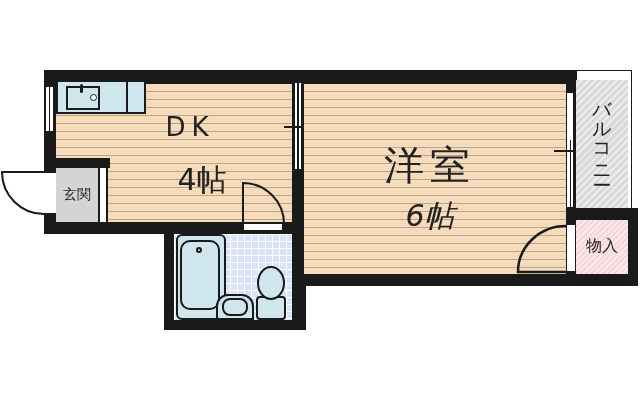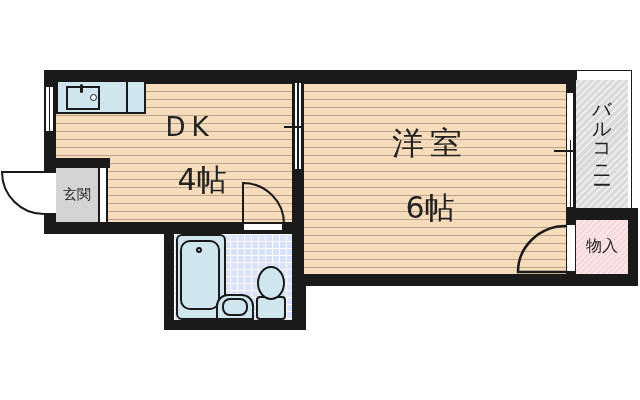--- a/index.html
+++ b/index.html
@@ -66,22 +66,22 @@
   <div class="abs fixture" style="left:176px;top:234px;width:50px;height:86px;border-radius:6px;"></div>
   <div class="abs" style="left:180px;top:240px;width:40px;height:70px;border:2px solid #1a1a1a;border-radius:10px;box-sizing:border-box;"></div>
   <div class="abs" style="left:196px;top:247px;width:6px;height:6px;border:2px solid #1a1a1a;border-radius:50%;box-sizing:border-box;"></div>
   <div class="abs fixture" style="left:216px;top:294px;width:38px;height:26px;border-radius:12px 12px 0 0;"></div>
   <div class="abs" style="left:222px;top:298px;width:26px;height:18px;border:2px solid #1a1a1a;border-radius:8px;box-sizing:border-box;"></div>
   <div class="abs fixture" style="left:256px;top:296px;width:30px;height:24px;border-radius:4px;"></div>
   <div class="abs fixture" style="left:257px;top:266px;width:28px;height:34px;border-radius:50%;"></div>
 
   <div class="abs floor" style="left:304px;top:84px;width:262px;height:190px;"></div>
   <div class="abs wall" style="left:292px;top:274px;width:346px;height:12px;"></div>
-  <div class="label" style="left:370px;top:122px;width:120px;font-size:32px;letter-spacing:6px;">洋室</div>
-  <div class="label" style="left:370px;top:188px;width:120px;font-size:30px;">6帖</div>
+  <div class="label" style="left:370px;top:138px;width:120px;font-size:40px;letter-spacing:6px;">洋室</div>
+  <div class="label" style="left:370px;top:196px;width:120px;font-size:30px;font-style:italic;">6帖</div>
 
   <div class="abs wall" style="left:566px;top:70px;width:10px;height:216px;"></div>
   <div class="abs window" style="left:566px;top:92px;width:8px;height:116px;"></div>
   <div class="abs" style="left:570px;top:140px;width:1px;height:68px;background:#1a1a1a;"></div>
   <div class="abs" style="left:554px;top:150px;width:30px;height:2px;background:#1a1a1a;"></div>
 
   <div class="abs" style="left:576px;top:70px;width:56px;height:144px;border:1px solid #1a1a1a;border-bottom:none;box-sizing:border-box;background:#fff;"></div>
   <div class="abs hatch-gray" style="left:576px;top:80px;width:52px;height:130px;"></div>
   <div class="label" style="left:588px;top:88px;width:26px;font-size:19px;line-height:22px;writing-mode:vertical-rl;">バルコニー</div>
 

